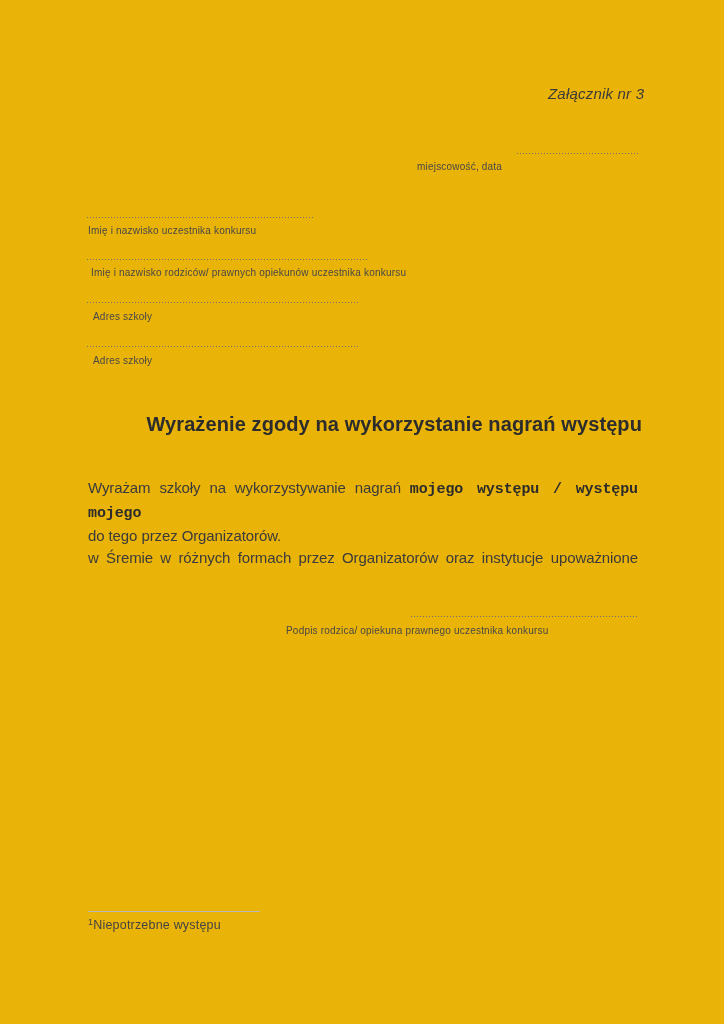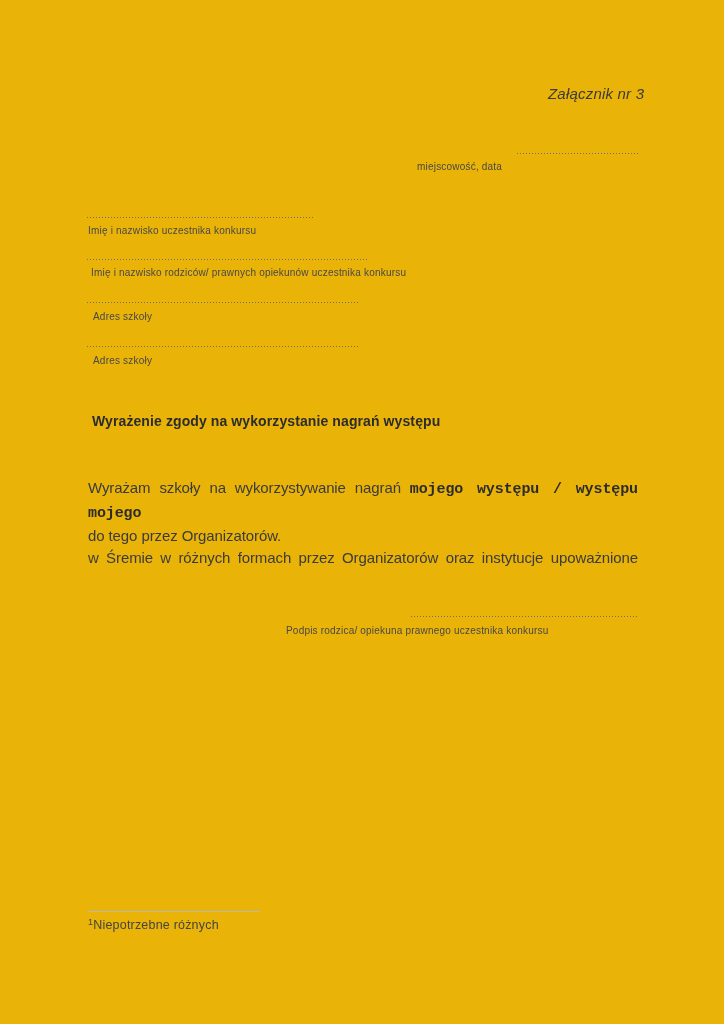--- a/index.html
+++ b/index.html
@@ -43,23 +43,23 @@
     color: #484848;
     letter-spacing: 0.2px;
     line-height: 1.2;
     white-space: nowrap;
   }
   .title {
     position: absolute;
     left: 92px;
     top: 413px;
     width: 550px;
-    text-align: left;
+    text-align: right;
     font-weight: bold;
-    font-size: 14px;
+    font-size: 20px;
     color: #2c2c2c;
     letter-spacing: 0.1px;
   }
   .para {
     position: absolute;
     left: 88px;
     top: 477px;
     width: 550px;
     font-size: 15px;
     line-height: 22px;
@@ -137,15 +137,15 @@
     <div class="pl"><span>do tego przez Organizatorów.</span></div>
     <div class="pl j"><span>w Śremie w różnych formach przez Organizatorów oraz instytucje upoważnione</span></div>
   </div>
 
   <div>
     <div class="dotline" style="left:411px; top:615px; width:227px;"></div>
     <div class="lbl" style="left:286px; top:625px;text-align:right;">Podpis rodzica/ opiekuna prawnego uczestnika konkursu</div>
   </div>
 
   <div class="footrule"></div>
-  <div class="footnote"><span class="fsup">1</span><span>Niepotrzebne różnych</span></div>
+  <div class="footnote"><span class="fsup">1</span><span>Niepotrzebne występu</span></div>
 
 </div>
 
 </body></html>

